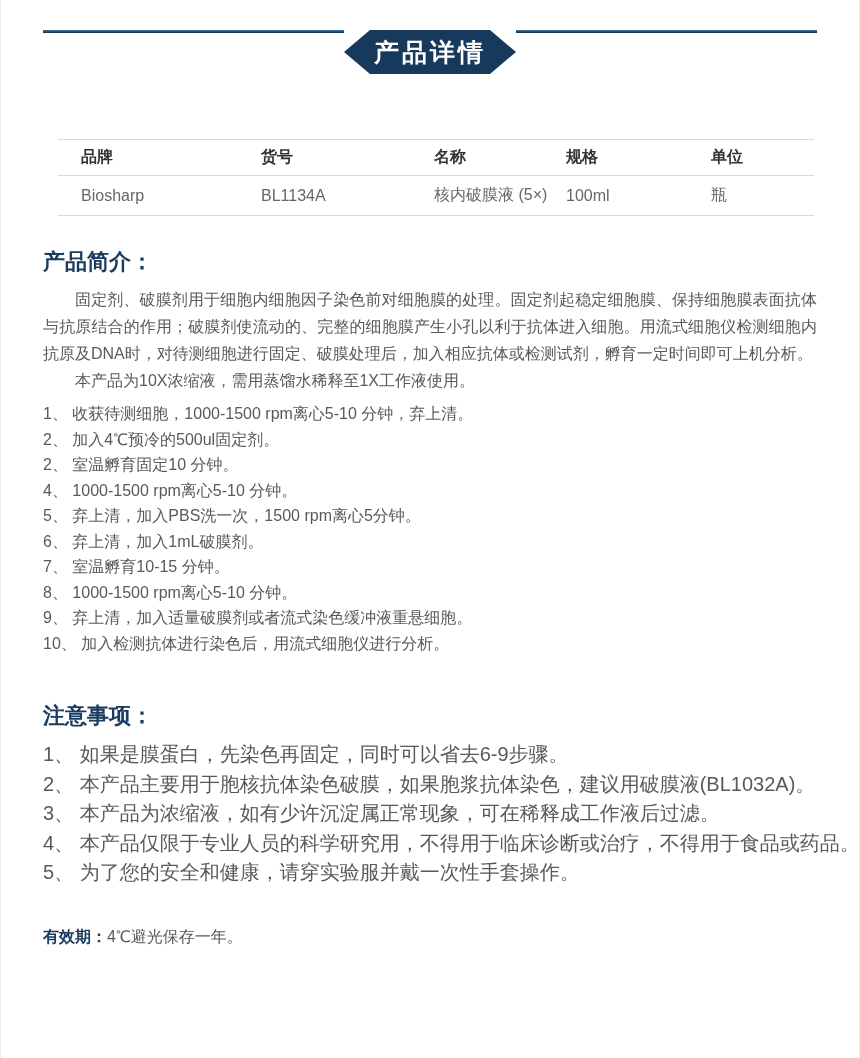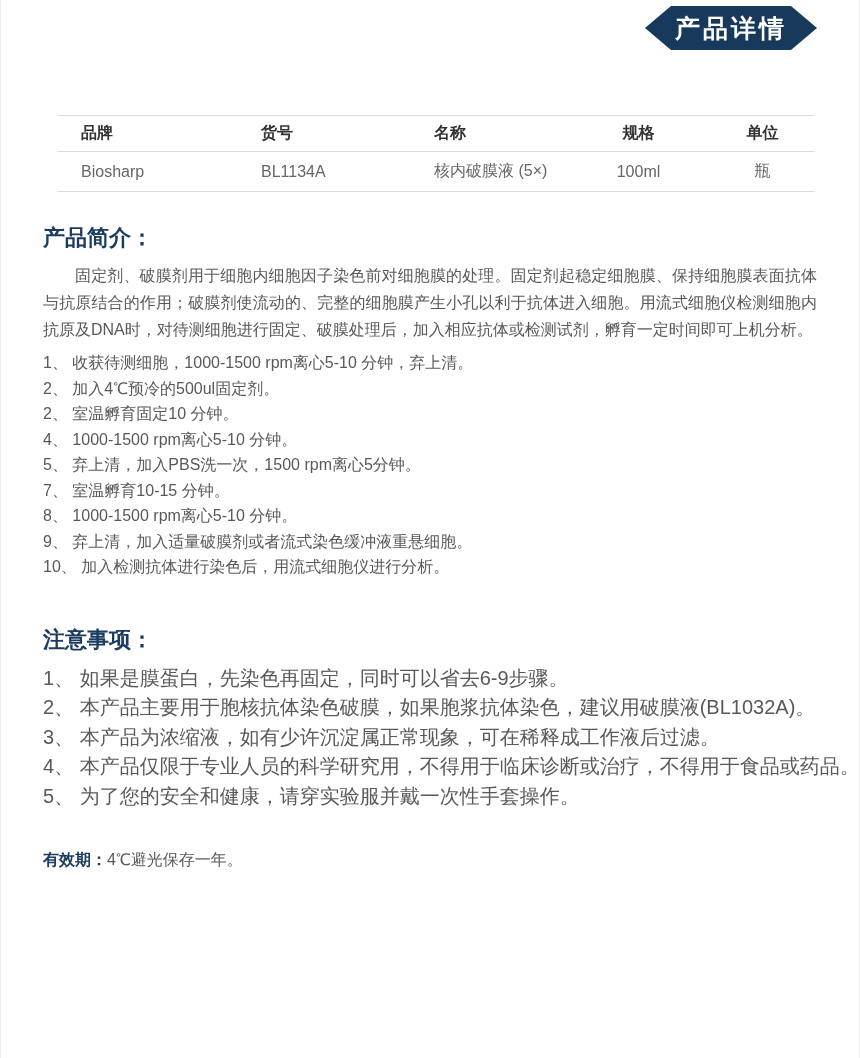--- a/index.html
+++ b/index.html
@@ -12,25 +12,24 @@
     border-left: 1px solid #ececec;
     border-right: 1px solid #ececec;
     overflow: hidden;
   }
   .page {
     padding: 0 42px;
   }
 
   
   .banner {
-    margin-top: 6px;
+    margin-top: 30px;
     height: 44px;
     display: flex;
-    align-items: flex-end;
-    flex-direction: column;
+    align-items: flex-start;
   }
   .banner-line {
     flex: 1;
     height: 3px;
     background: linear-gradient(180deg, #4d7ca3 0%, #16395c 70%);
   }
   .banner-hex {
     width: 172px;
     height: 44px;
     background: #17395c;
@@ -60,21 +59,21 @@
   table.spec col:nth-child(5) { width: 103px; }
   table.spec th, table.spec td {
     font-size: 16px;
     font-weight: normal;
     text-align: left;
     padding-left: 23px;
     white-space: nowrap;
   }
   table.spec th { color: #333333; font-weight: 600; height: 36px; border-top: 1px solid #d9d9d9; border-bottom: 1px solid #d9d9d9; }
   table.spec td { color: #666666; height: 40px; border-bottom: 1px solid #d9d9d9; }
-  table.spec th.c-center, table.spec td.c-center { text-align: center; padding-left: 0; }
+  table.spec th.c-center, table.spec td.c-center { text-align: left; padding-left: 0; }
 
   
   .sec-heading {
     color: #1b3c60;
     font-size: 22px;
     font-weight: bold;
     line-height: 30px;
   }
   .intro-heading { margin-top: 31px; }
   .intro-body { margin-top: 9px; }
@@ -156,28 +155,30 @@
         <td>核内破膜液 (5×)</td>
         <td class="c-center">100ml</td>
         <td class="c-center">瓶</td>
       </tr>
     </tbody>
   </table>
 
   <h2 class="sec-heading intro-heading">产品简介：</h2>
   <div class="intro-body">
     <p>固定剂、破膜剂用于细胞内细胞因子染色前对细胞膜的处理。固定剂起稳定细胞膜、保持细胞膜表面抗体与抗原结合的作用；破膜剂使流动的、完整的细胞膜产生小孔以利于抗体进入细胞。用流式细胞仪检测细胞内抗原及DNA时，对待测细胞进行固定、破膜处理后，加入相应抗体或检测试剂，孵育一定时间即可上机分析。</p>
+    <p>本产品为10X浓缩液，需用蒸馏水稀释至1X工作液使用。</p>
   </div>
 
   <ol class="steps">
     <li>1、 收获待测细胞，1000-1500 rpm离心5-10 分钟，弃上清。</li>
     <li>2、 加入4℃预冷的500ul固定剂。</li>
     <li>2、 室温孵育固定10 分钟。</li>
     <li>4、 1000-1500 rpm离心5-10 分钟。</li>
     <li>5、 弃上清，加入PBS洗一次，1500 rpm离心5分钟。</li>
+    <li>6、 弃上清，加入1mL破膜剂。</li>
     <li>7、 室温孵育10-15 分钟。</li>
     <li>8、 1000-1500 rpm离心5-10 分钟。</li>
     <li>9、 弃上清，加入适量破膜剂或者流式染色缓冲液重悬细胞。</li>
     <li>10、 加入检测抗体进行染色后，用流式细胞仪进行分析。</li>
   </ol>
 
   <h2 class="sec-heading notes-heading">注意事项：</h2>
   <ol class="notes">
     <li>1、 如果是膜蛋白，先染色再固定，同时可以省去6-9步骤。</li>
     <li>2、 本产品主要用于胞核抗体染色破膜，如果胞浆抗体染色，建议用破膜液(BL1032A)。</li>

